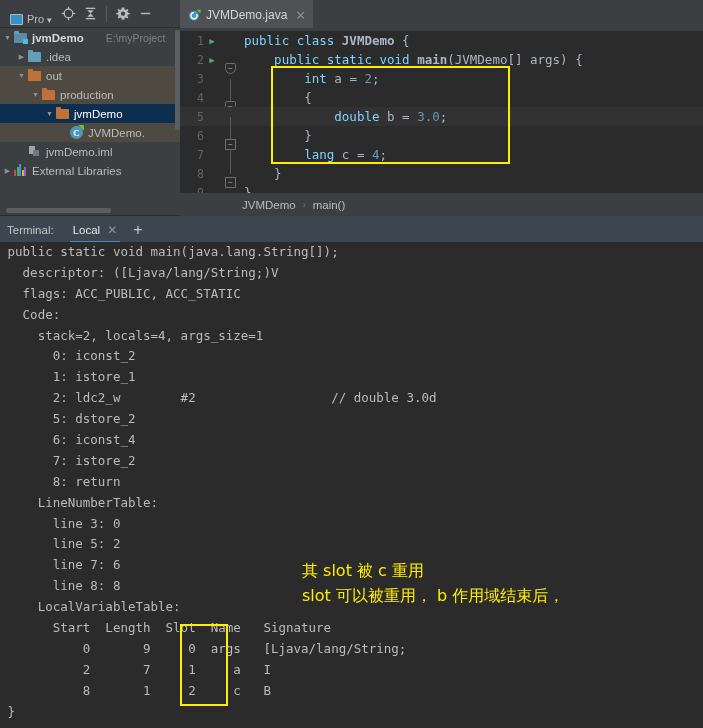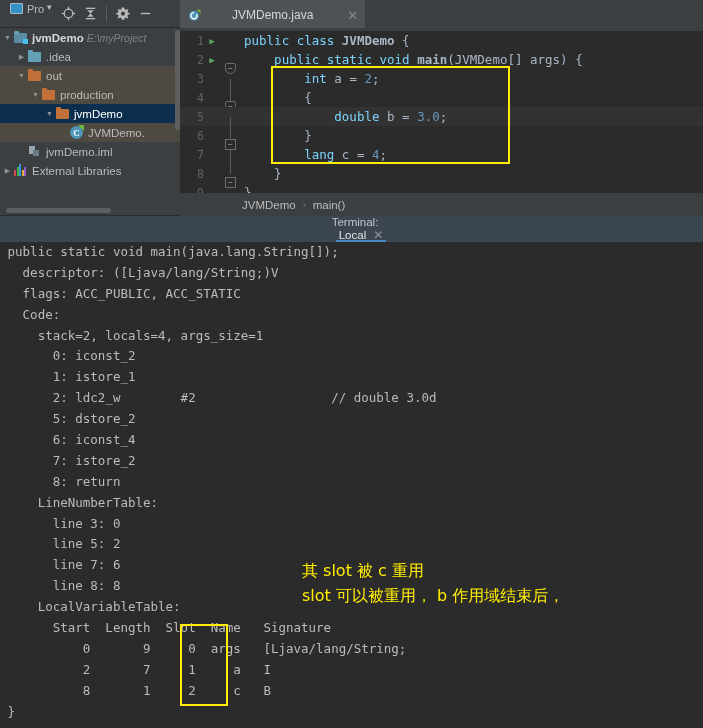--- a/index.html
+++ b/index.html
@@ -13,42 +13,42 @@
 
   
   .toolbar {
     position: absolute; left: 0; top: 0; width: 703px; height: 28px;
     background: #3c3f41;
     display: flex; align-items: center;
     border-bottom: 1px solid #2b2b2b;
   }
   .tb-left { display: flex; align-items: center; height: 28px; padding-left: 6px; }
   .tb-btn {
-    display: flex; align-items: flex-start; height: 22px;
+    display: flex; align-items: flex-end; height: 22px;
     padding: 0 4px; color: #bbbbbb; font-size: 11px;
     cursor: default;
   }
   .proj-glyph {
     width: 13px; height: 11px; border: 1.4px solid #a9b7c6;
     background: #3592c4; margin-right: 4px; border-radius: 1px;
   }
   .tb-ico { width: 22px; height: 22px; display:flex; align-items:center; justify-content:center; }
   .tb-sep { width: 1px; height: 16px; background: #5a5d5f; margin: 0 5px; }
   .tb-caret { font-size: 8px; margin-left: 1px; color:#bbb; }
 
   
   .tabbar {
     position: absolute; left: 180px; top: 0; width: 523px; height: 28px;
     background: #3c3f41; display: flex; align-items: flex-end;
   }
   .tab {
     display: flex; align-items: center; height: 28px;
     padding: 0 7px 0 8px; background: #4e5254;
     border-top: 2px solid #4e5254;
-    color: #d4d4d4; font-size: 12px; cursor: default; gap: 26px;
+    color: #d4d4d4; font-size: 12px; cursor: default;
   }
   .tab .tabicon { margin-right: 5px; display:flex; }
   .tab .tabclose { margin-left: 8px; color: #8a8a8a; font-size: 13px; line-height: 1; }
 
   
   .project {
     position: absolute; left: 0; top: 28px; width: 180px; height: 187px;
     background: #3c3f41; overflow: hidden;
   }
   .tree-row {
@@ -91,21 +91,21 @@
   .jclass::after {
     content:""; position:absolute; right:-1px; top:-1px; width:6px;height:6px;
     background:#6bbd3e; border-radius:1px;
     clip-path: polygon(0 0,100% 0,100% 100%);
   }
   .imlico { position:absolute; left:2px; top:1px; width:11px;height:11px; }
   .imlico::before{content:"";position:absolute;left:0;top:0;width:6px;height:8px;background:#9aa7b0;}
   .imlico::after{content:"";position:absolute;left:4px;top:4px;width:6px;height:6px;background:#6e7a82;}
   .extlib { width:15px;height:13px;flex:none;margin-right:4px;position:relative; }
   .extlib span { position:absolute; bottom:1px; width:2px; }
-  .tree-label.path { color: #808080; margin-left: 3px; font-size: 10.5px; font-style: italic; }
+  .tree-label.path { color: #808080; margin-left: 22px; font-size: 10.5px; }
   .tree-label.bold { font-weight: bold; color: #d8d8d8; }
   .proj-hscroll {
     position:absolute; left:6px; bottom:2px; width:105px; height:5px;
     background:#5c5f61; border-radius:2px;
   }
   .proj-vscroll {
     position:absolute; right:0px; top:2px; width:5px; height:100px;
     background:#5c5f61; border-radius:2px;
   }
 
@@ -151,21 +151,21 @@
   .breadcrumb {
     position: absolute; left: 180px; top: 193px; width: 523px; height: 23px;
     background: #3c3f41; display: flex; align-items: center;
     padding-left: 62px; font-size: 11.5px; color: #bbbbbb;
   }
   .bc-sep { color: #7a7a7a; margin: 0 7px; font-size: 9px; }
 
   
   .term-head {
     position: absolute; left: 0; top: 216px; width: 703px; height: 27px;
-    background: #3c4650; display: flex; align-items: center; flex-direction: column;
+    background: #3c4650; display: flex; align-items: center;
   }
   .term-label { color: #c0c4c8; font-size: 11.5px; margin-left: 7px; }
   .term-tab {
     position: relative; height: 26px; display: flex; align-items: center;
     margin-left: 19px; color: #e2e6ea; font-size: 11.5px;
   }
   .term-tab .ttclose { margin-left: 7px; color: #8e9398; font-size: 12px; }
   .term-tab::after {
     content:""; position:absolute; left:-3px; right:-3px; bottom:0; height:2px;
     background:#4a88c7;

